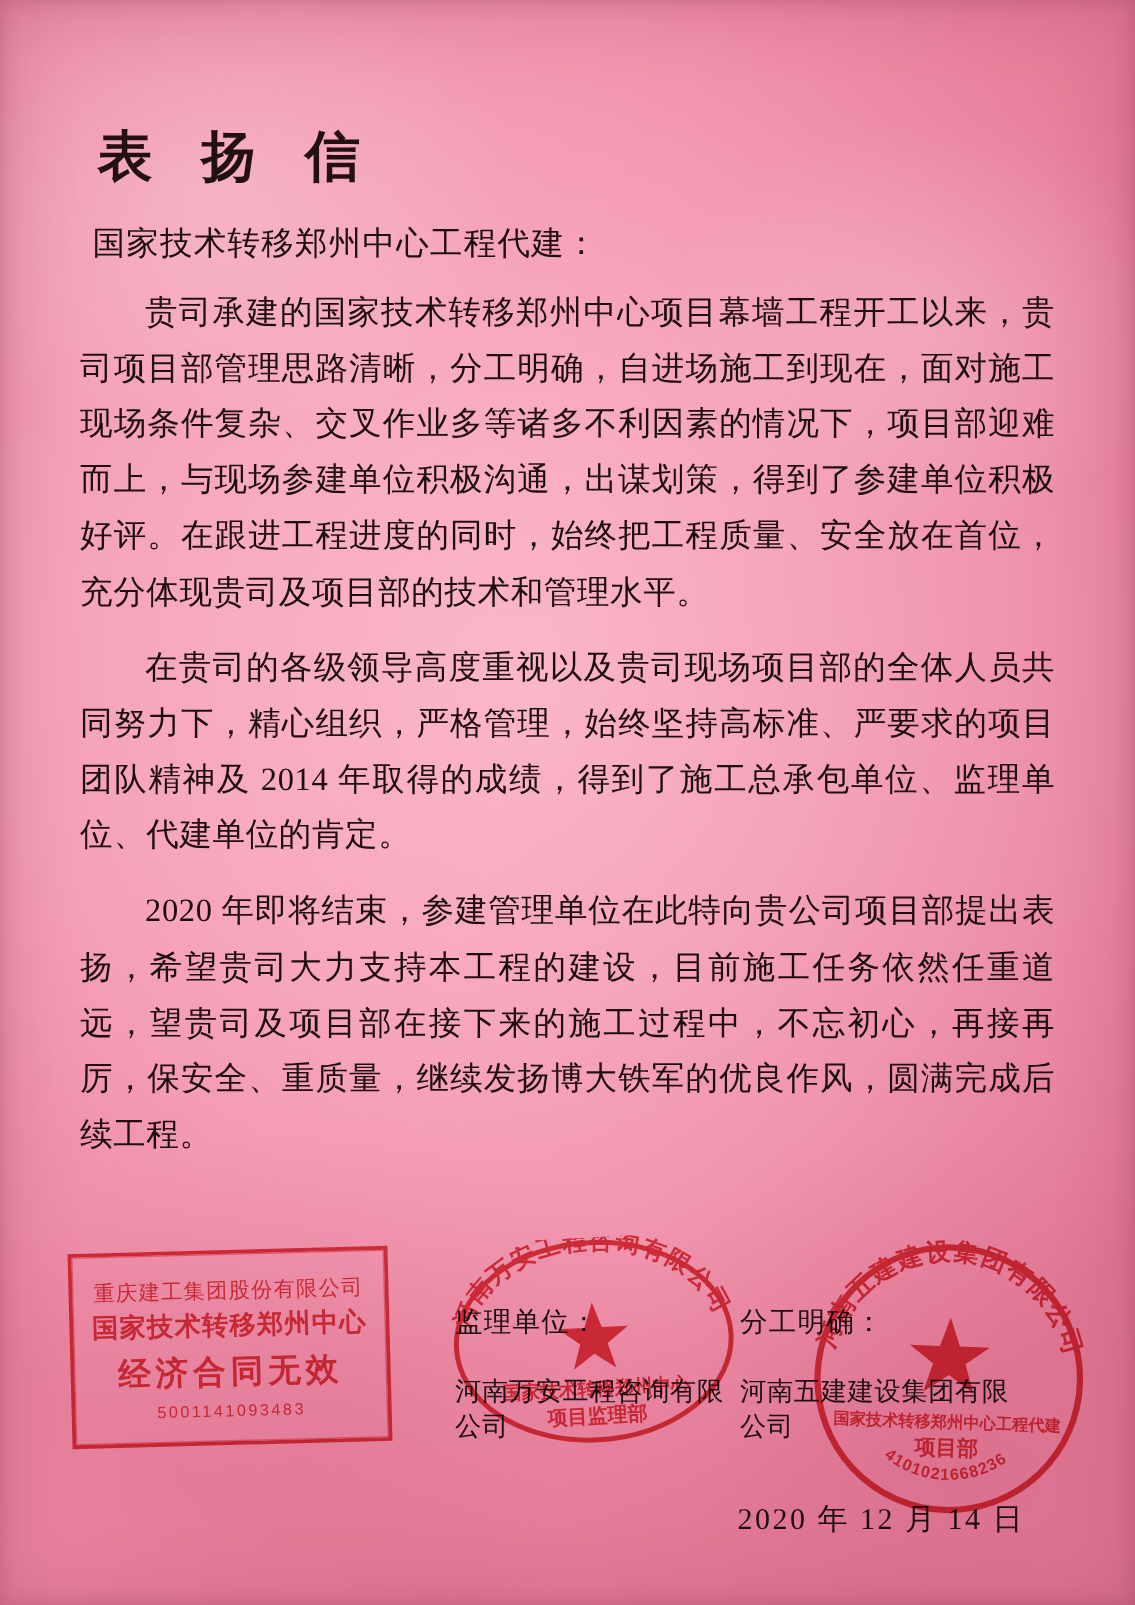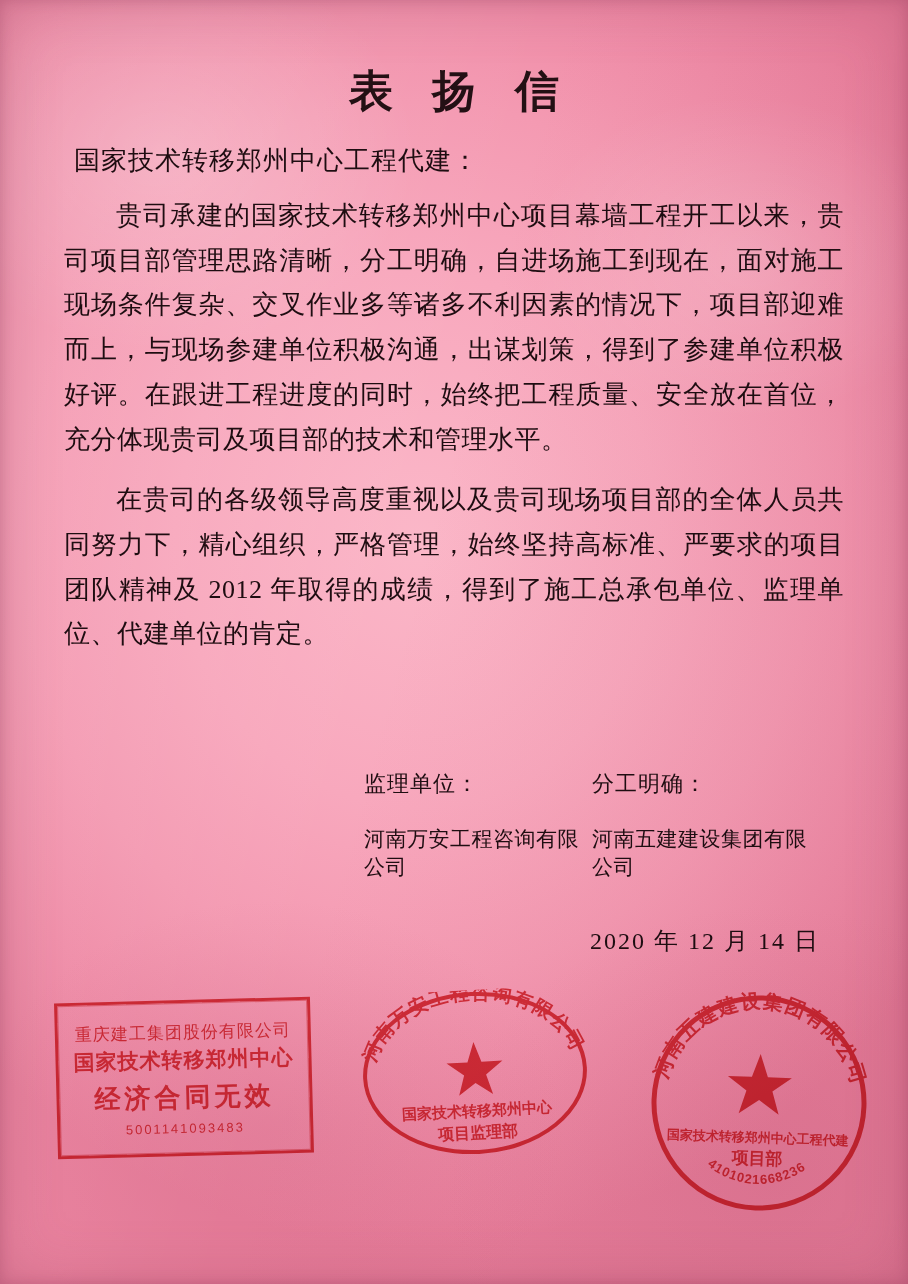--- a/index.html
+++ b/index.html
@@ -50,26 +50,26 @@
   }
 
   .content {
     position: relative;
     z-index: 3;
     padding: 60px 64px 0 64px;
   }
 
   
   .title {
-    text-align: center;
+    text-align: left;
     font-size: 44px;
     font-weight: 700;
     letter-spacing: 14px;
     color: #231014;
-    margin: 2px 0 22px 0;
+    margin: 36px 0 22px 0;
     text-indent: 14px;
     font-family: "Liberation Serif", "DejaVu Serif", serif;
   }
 
   
   .salutation {
     font-size: 26px;
     color: #1e0d11;
     margin: 0 0 16px 10px;
     letter-spacing: 1px;
@@ -180,21 +180,22 @@
 <body>
 
 <div class="page">
   <div class="content">
 
     <h1 class="title">表 扬 信</h1>
 
     <div class="salutation">国家技术转移郑州中心工程代建：</div>
 
     <p class="para">贵司承建的国家技术转移郑州中心项目幕墙工程开工以来，贵司项目部管理思路清晰，分工明确，自进场施工到现在，面对施工现场条件复杂、交叉作业多等诸多不利因素的情况下，项目部迎难而上，与现场参建单位积极沟通，出谋划策，得到了参建单位积极好评。在跟进工程进度的同时，始终把工程质量、安全放在首位，充分体现贵司及项目部的技术和管理水平。</p>
-    <p class="para">在贵司的各级领导高度重视以及贵司现场项目部的全体人员共同努力下，精心组织，严格管理，始终坚持高标准、严要求的项目团队精神及 2012 年取得的成绩，得到了施工总承包单位、监理单位、代建单位的肯定。</p>
+    <p class="para">在贵司的各级领导高度重视以及贵司现场项目部的全体人员共同努力下，精心组织，严格管理，始终坚持高标准、严要求的项目团队精神及 2014 年取得的成绩，得到了施工总承包单位、监理单位、代建单位的肯定。</p>
+    <p class="para">2020 年即将结束，参建管理单位在此特向贵公司项目部提出表扬，希望贵司大力支持本工程的建设，目前施工任务依然任重道远，望贵司及项目部在接下来的施工过程中，不忘初心，再接再厉，保安全、重质量，继续发扬博大铁军的优良作风，圆满完成后续工程。</p>
 
     <div class="sig-area">
       <div class="sig-row">
         <div class="sig-col left-col">
           <span class="label">监理单位：</span>
           <span class="org">河南万安工程咨询有限公司</span>
         </div>
         <div class="sig-col right-col">
           <span class="label">分工明确：</span>
           <span class="org">河南五建建设集团有限公司</span>

